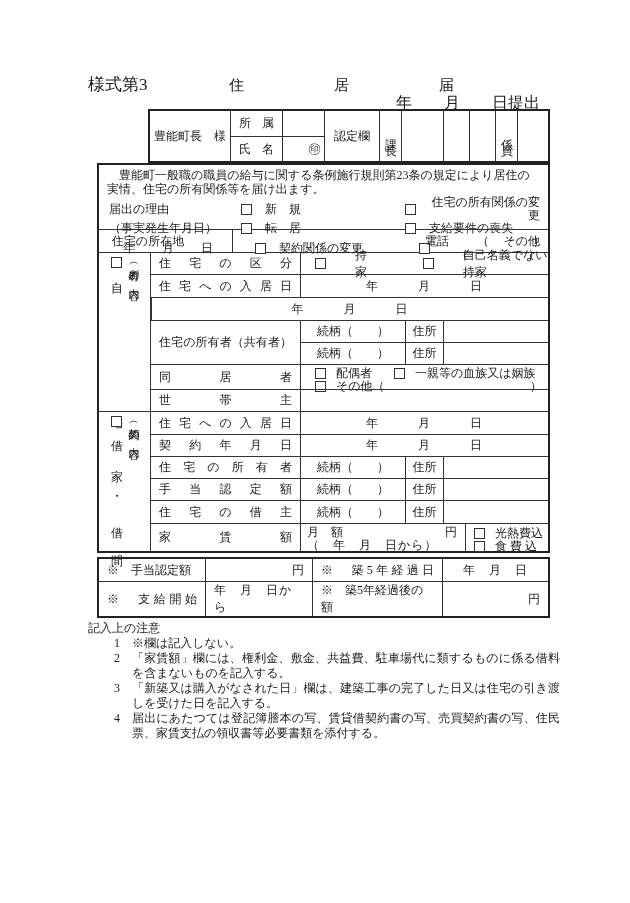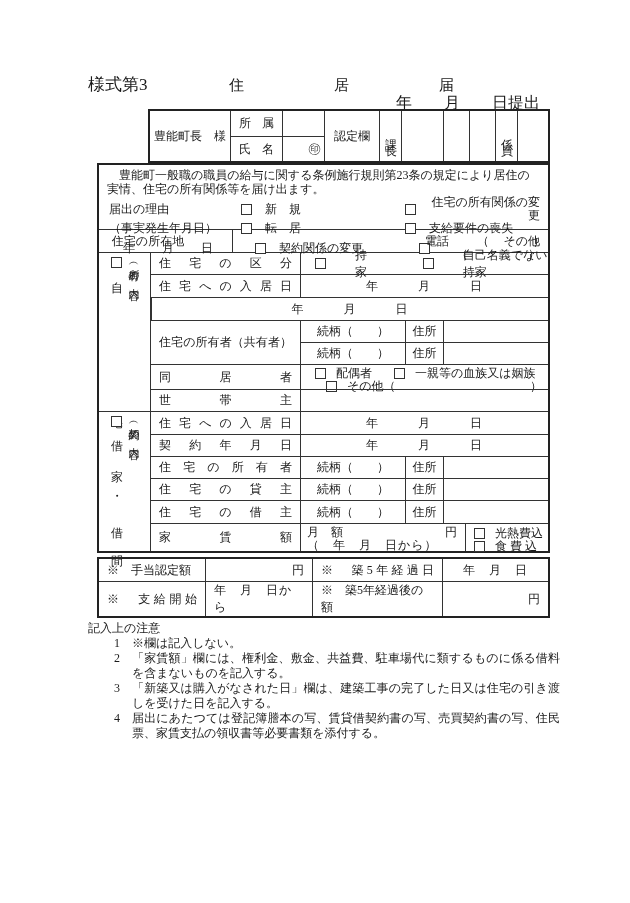--- a/index.html
+++ b/index.html
@@ -67,21 +67,21 @@
   .relc{width:105px;flex:none;border-left:1px solid #333;display:flex;align-items:center;justify-content:center;box-sizing:border-box;}
   .addrc{width:38px;flex:none;border-left:1px solid #333;display:flex;align-items:center;justify-content:center;box-sizing:border-box;}
   .restc{flex:1;border-left:1px solid #333;box-sizing:border-box;}
   .osub{flex:1;display:flex;flex-direction:column;}
   .osubrow{flex:1;display:flex;align-items:stretch;}
   .coh{display:block;padding:1px 6px 0 14px;}
   .cline{display:flex;align-items:center;line-height:12px;margin:1px 0;}
   .cline .cb{margin-right:10px;}
   .cline .g2b{margin-left:22px;}
   .cline.spread{justify-content:space-between;}
-  .cline .lft{display:flex;align-items:center;margin-left:11px;}
+  .cline .lft{display:flex;align-items:center;}
   .feemid{width:165px;flex:none;border-left:1px solid #333;padding:2px 8px 0 6px;box-sizing:border-box;line-height:13px;}
   .feetop{display:flex;justify-content:space-between;}
   .feefrom{letter-spacing:1px;}
   .feeopts{flex:1;border-left:1px solid #333;padding:2px 4px 0 8px;box-sizing:border-box;line-height:12px;}
   
   #atab{position:absolute;left:97px;top:557px;width:453px;height:61px;border:2px solid #222;
         box-sizing:border-box;display:grid;
         grid-template-columns:106px 107px 130px 1fr;grid-template-rows:1fr 1fr;}
   .ac{display:flex;align-items:center;box-sizing:border-box;padding:0 8px;}
   .ac.jl span{width:100%;text-align:justify;text-align-last:justify;}
@@ -269,21 +269,21 @@
         <div class="srow bt" style="height:22px">
           <div class="slbl">
               <span>住宅の所有者</span>
             </div>
           <div class="relc">続柄（　　）</div>
           <div class="addrc">住所</div>
           <div class="restc"></div>
         </div>
         <div class="srow bt" style="height:22px">
           <div class="slbl">
-              <span>住宅の貸主</span>
+              <span>手当認定額</span>
             </div>
           <div class="relc">続柄（　　）</div>
           <div class="addrc">住所</div>
           <div class="restc"></div>
         </div>
         <div class="srow bt" style="height:23px">
           <div class="slbl">
               <span>住宅の借主</span>
             </div>
           <div class="relc">続柄（　　）</div>

